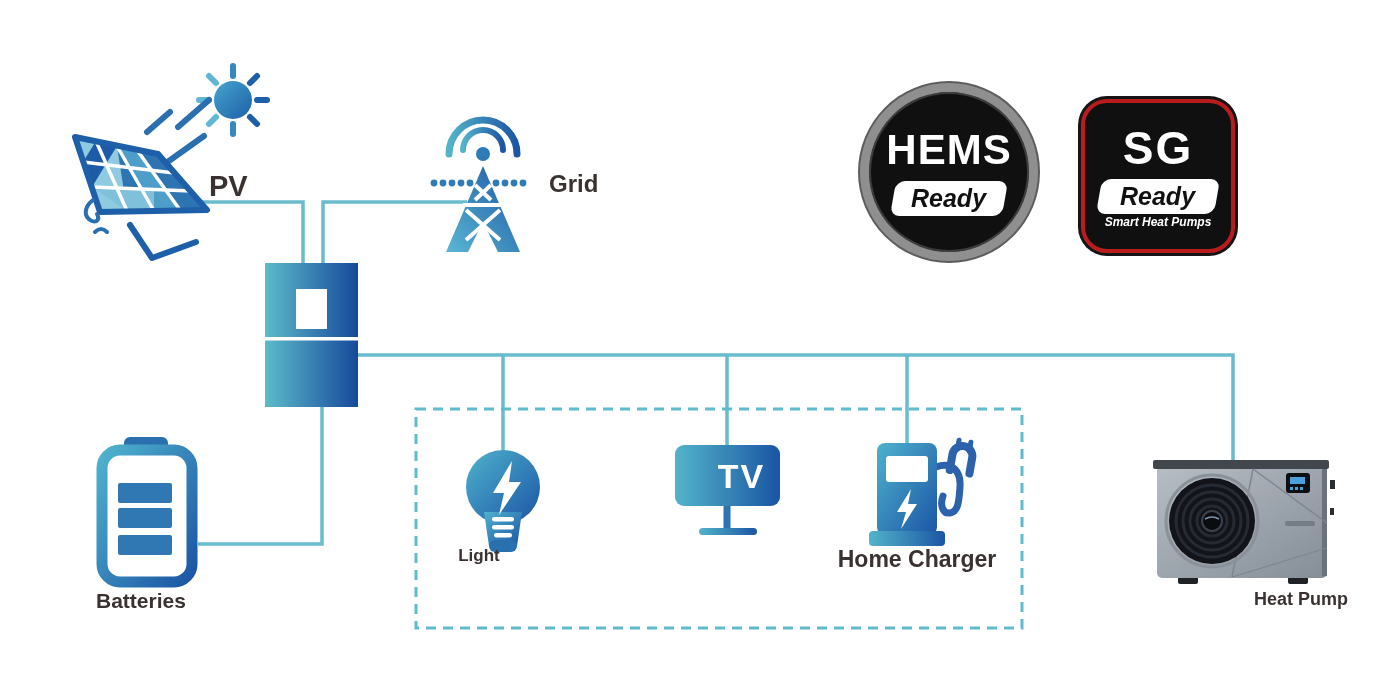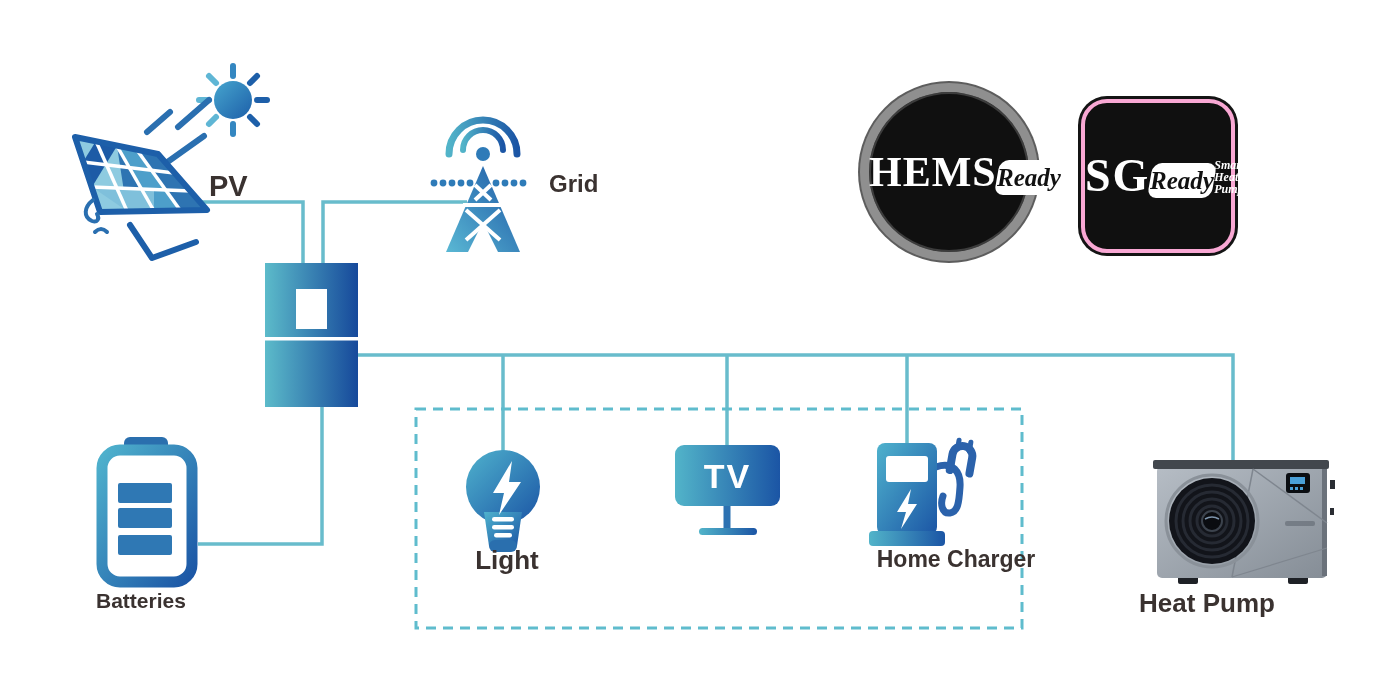--- a/index.html
+++ b/index.html
@@ -6,32 +6,32 @@
   .canvas{
     position:relative;width:1400px;height:700px;background:#ffffff;
     font-family:"Liberation Sans",sans-serif;overflow:hidden;
   }
   .layer{position:absolute;left:0;top:0;}
   .lbl{position:absolute;color:#3a3230;font-weight:700;white-space:nowrap;line-height:1;}
   .lbl.ctr{transform:translateX(-50%);}
   .tv-text{
     position:absolute;left:675px;top:445px;width:105px;height:61px;
     display:flex;align-items:center;justify-content:center;
-    color:#ffffff;font-weight:700;font-size:34px;letter-spacing:2px;line-height:1;
+    color:#ffffff;font-weight:700;font-size:34px;letter-spacing:2px;line-height:1;padding-left:14px;
   }
   
-  .badge{position:absolute;display:flex;flex-direction:row;align-items:center;justify-content:space-between;box-sizing:border-box;font-family:Liberation Serif, serif;}
+  .badge{position:absolute;display:flex;flex-direction:column;align-items:center;justify-content:center;box-sizing:border-box;}
   .badge-hems{
     left:860px;top:83px;width:178px;height:178px;border-radius:50%;
     background:#101010;border:9px solid #8f8f8f;
     box-shadow:0 0 0 2px #5d5d5d, inset 0 0 0 2px #3c3c3c;
   }
   .badge-sg{
     left:1081px;top:99px;width:154px;height:154px;border-radius:26px;
-    background:#101010;border:4px solid #f9a8d4;
+    background:#101010;border:4px solid #b91c1c;
     box-shadow:0 0 0 3px #141414;
   }
   .badge-title{color:#ffffff;font-weight:800;line-height:1;letter-spacing:1px;}
   .badge-hems .badge-title{font-size:42px;}
   .badge-sg .badge-title{font-size:46px;letter-spacing:2px;}
   .ready-box{
     background:#ffffff;border-radius:9px;transform:skewX(-10deg);
     display:flex;align-items:center;justify-content:center;
   }
   .badge-hems .ready-box{width:112px;height:35px;margin-top:10px;}
@@ -226,23 +226,23 @@
       <rect x="1290" y="487" width="3" height="3" fill="#4aa0d8"></rect>
       <rect x="1295" y="487" width="3" height="3" fill="#4aa0d8"></rect>
       <rect x="1300" y="487" width="3" height="3" fill="#4aa0d8"></rect>
       <rect x="1285" y="521" width="30" height="5" rx="2" fill="#646b74" opacity="0.65"></rect>
     </g>
   </svg>
 
   <div class="lbl" style="left:209px;top:172px;font-size:29px;">PV</div>
   <div class="lbl" style="left:541px;top:172px;font-size:24px;margin-left:8px;">Grid</div>
   <div class="lbl" style="left:96px;top:590px;font-size:21px;">Batteries</div>
-  <div class="lbl ctr" style="left:507px;top:547px;font-size:26px;">Light</div>
-  <div class="lbl ctr" style="left:956px;top:548px;font-size:23px;">Home Charger</div>
-  <div class="lbl ctr" style="left:1207px;top:590px;font-size:26px;">Heat Pump</div>
+  <div class="lbl ctr" style="left:479px;top:547px;font-size:17px;">Light</div>
+  <div class="lbl ctr" style="left:917px;top:548px;font-size:23px;">Home Charger</div>
+  <div class="lbl ctr" style="left:1301px;top:590px;font-size:18px;">Heat Pump</div>
 
   <div class="tv-text">TV</div>
 
   <div class="badge badge-hems">
     <div class="badge-title">HEMS</div>
     <div class="ready-box">
       <span class="ready-text">Ready</span>
     </div>
   </div>
 

